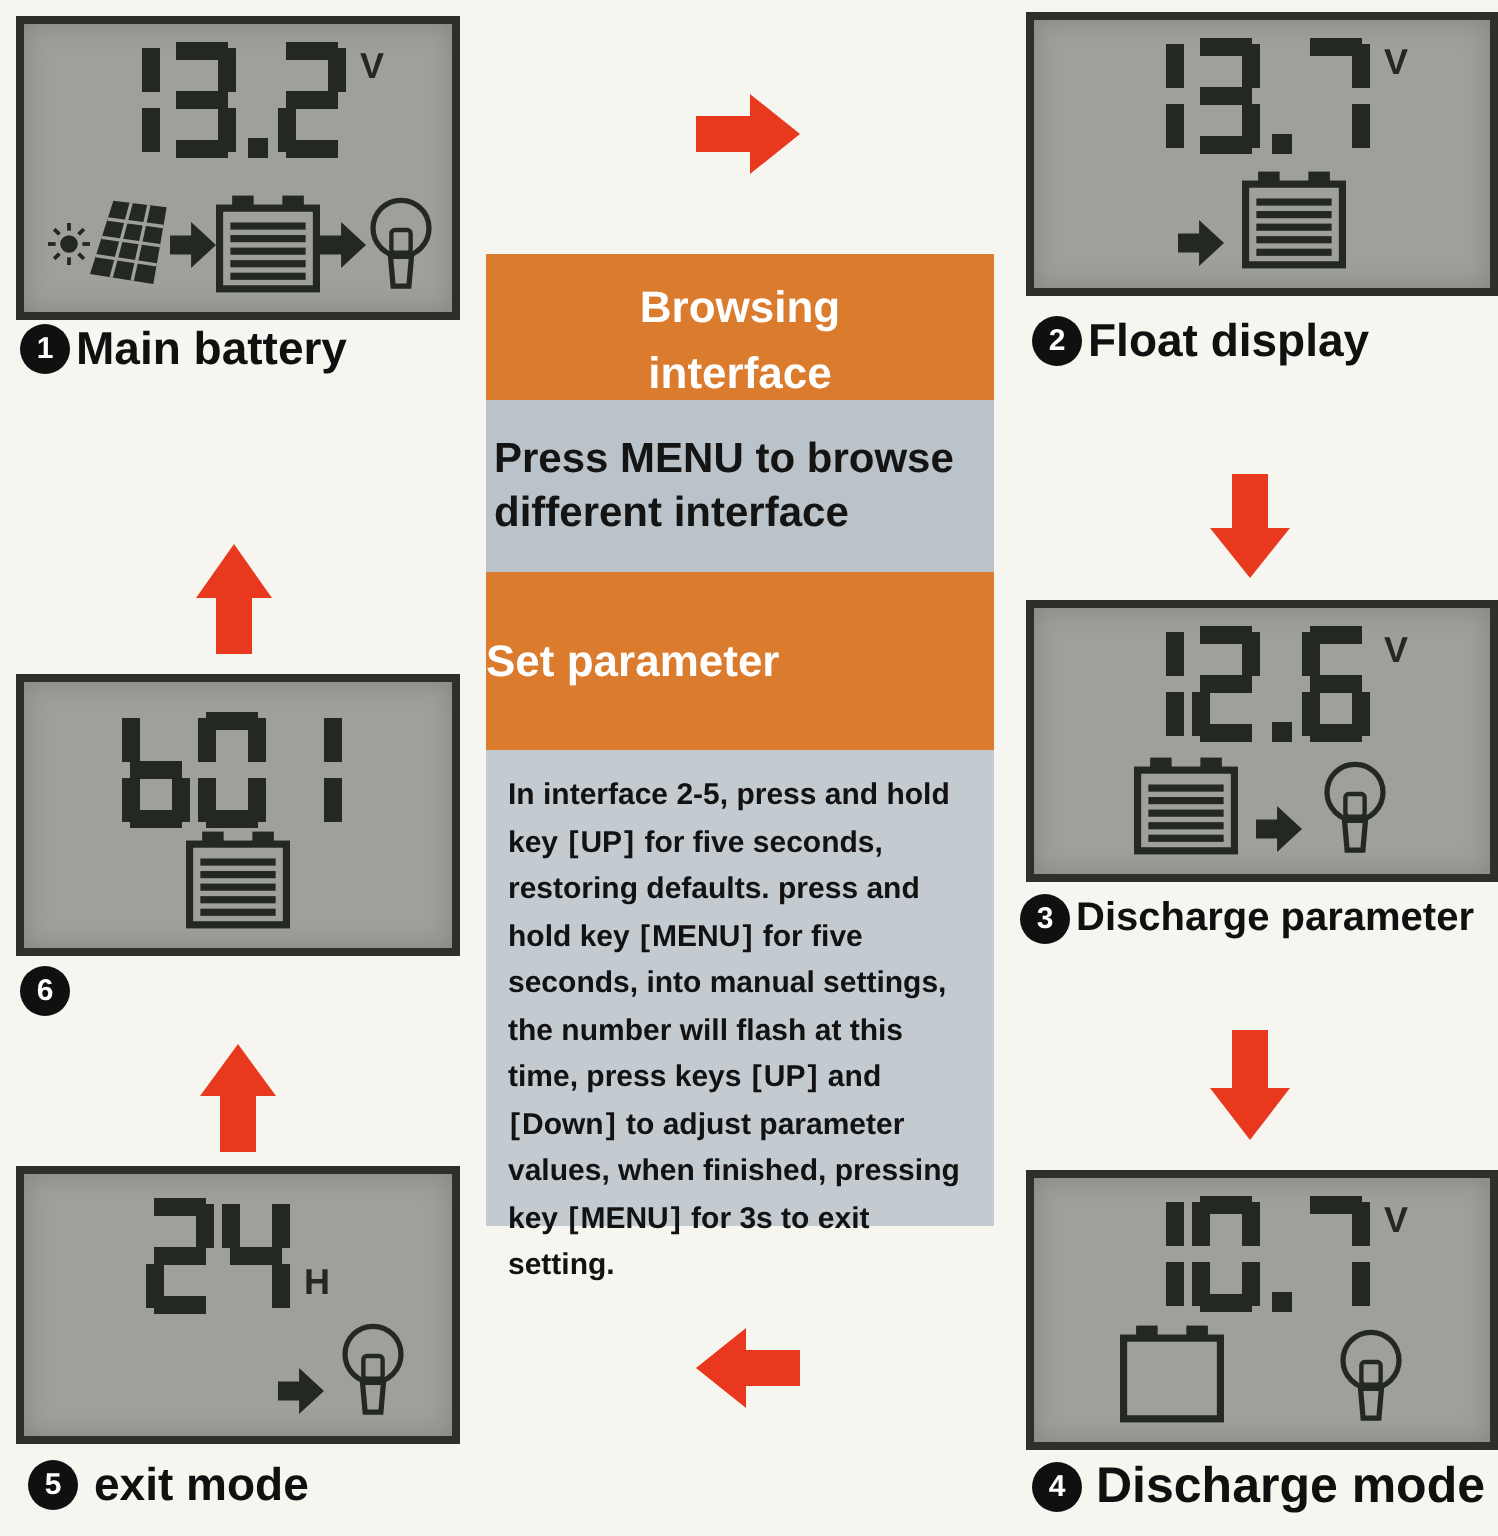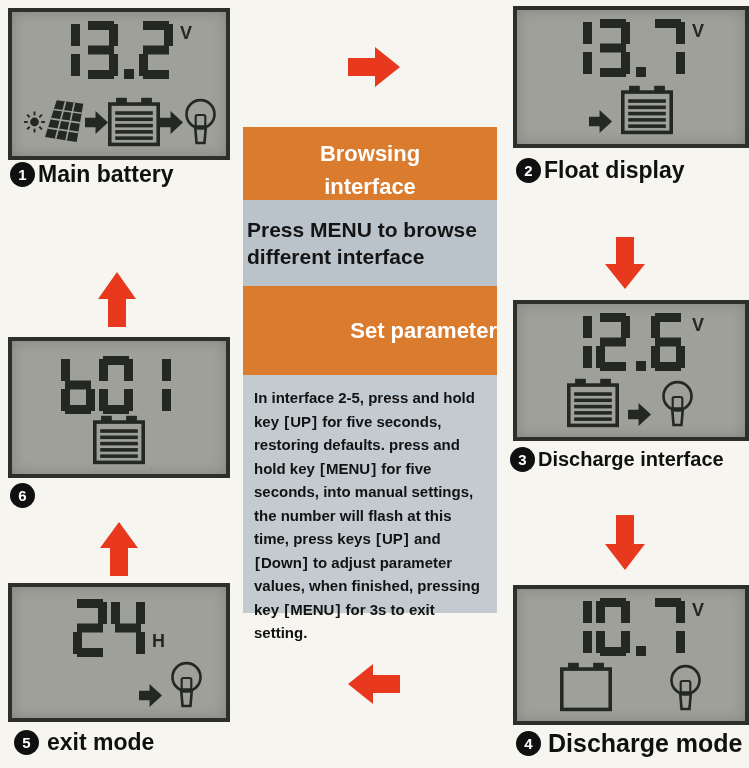--- a/index.html
+++ b/index.html
@@ -45,21 +45,21 @@
   .l6{left:10px; top:483px;font-size:22px;}
 
   
   .col-box{position:absolute;left:243px;width:254px;box-sizing:border-box;}
   .box-browsing{top:115px;height:85px;background:var(--orange,#db7b2e);color:#fff;font-size:22px;
          font-weight:bold;display:flex;align-items:center;justify-content:center;text-align:center;
          line-height:1.5;padding:0 38px;margin-top:12px;}
   .box-menu{top:200px;height:86px;background:var(--band_gray,#b9c3c9);color:#141414;font-size:21px;
          font-weight:bold;display:flex;align-items:center;padding:0 6px 0 4px;line-height:1.3;}
   .box-set{top:286px;height:89px;background:var(--orange,#db7b2e);color:#fff;font-size:22px;
-         font-weight:bold;display:flex;align-items:center;justify-content:flex-end;}
+         font-weight:bold;display:flex;align-items:center;justify-content:flex-start;}
   .box-instr{top:375px;height:238px;background:var(--instr_bg,#c3cad0);color:#121212;font-size:15px;
          font-weight:bold;padding:11px 8px 12px 11px;line-height:1.57;}
   .lb{font-weight:900;padding:0 1px;}
 
   
   .flow-arrow{position:absolute;color:var(--arrow_red,#e8391f);}
   .fa-1-2{left:348px;top:46px;}
   .fa-2-3{left:604px;top:237px;}
   .fa-3-4{left:604px;top:515px;}
   .fa-4-5{left:348px;top:663px;}
@@ -263,21 +263,21 @@
           <svg width="35" height="48" viewBox="0 0 40 54">
             <circle cx="20" cy="18" r="16" fill="none" stroke="#232823" stroke-width="3"></circle>
             <rect x="14.5" y="19" width="11" height="13" rx="2" fill="none" stroke="#232823" stroke-width="2.5"></rect>
             <path d="M14 34 L26 34 L24.5 51 L15.5 51 Z" fill="none" stroke="#232823" stroke-width="3"></path>
           </svg>
         </span>
       </div>
   </div>
   <div class="label l3">
     <span class="badge">3</span>
-    <span>Discharge interface</span>
+    <span>Discharge parameter</span>
   </div>
 
   <div class="panel p4">
     <div class="num-row">
       <span class="digits">
           <svg width="34" height="58" viewBox="0 0 34 58">
             <rect x="25" y="3" width="9" height="22" fill="#232823"></rect>
             <rect x="25" y="33" width="9" height="22" fill="#232823"></rect>
           </svg>
           <svg width="34" height="58" viewBox="0 0 34 58">

